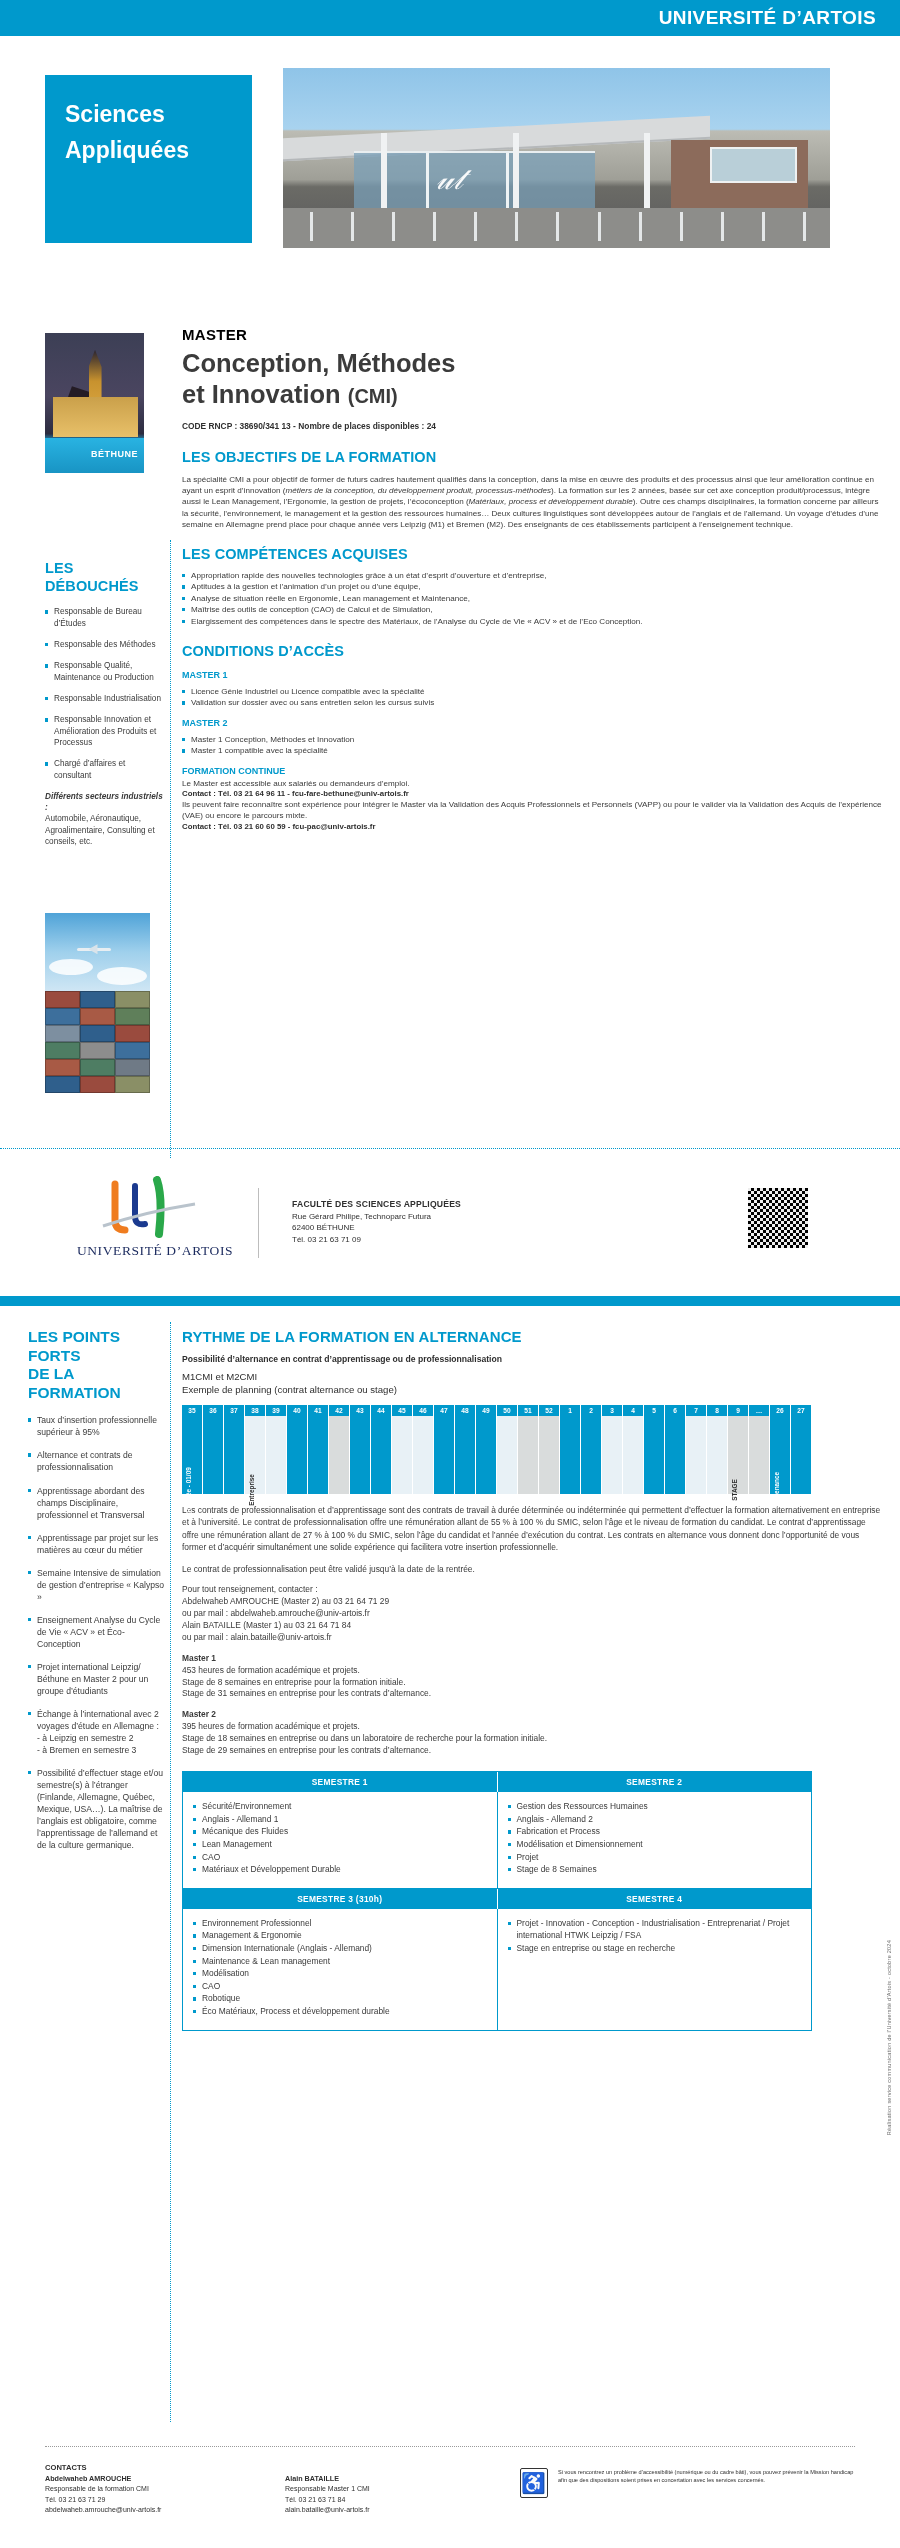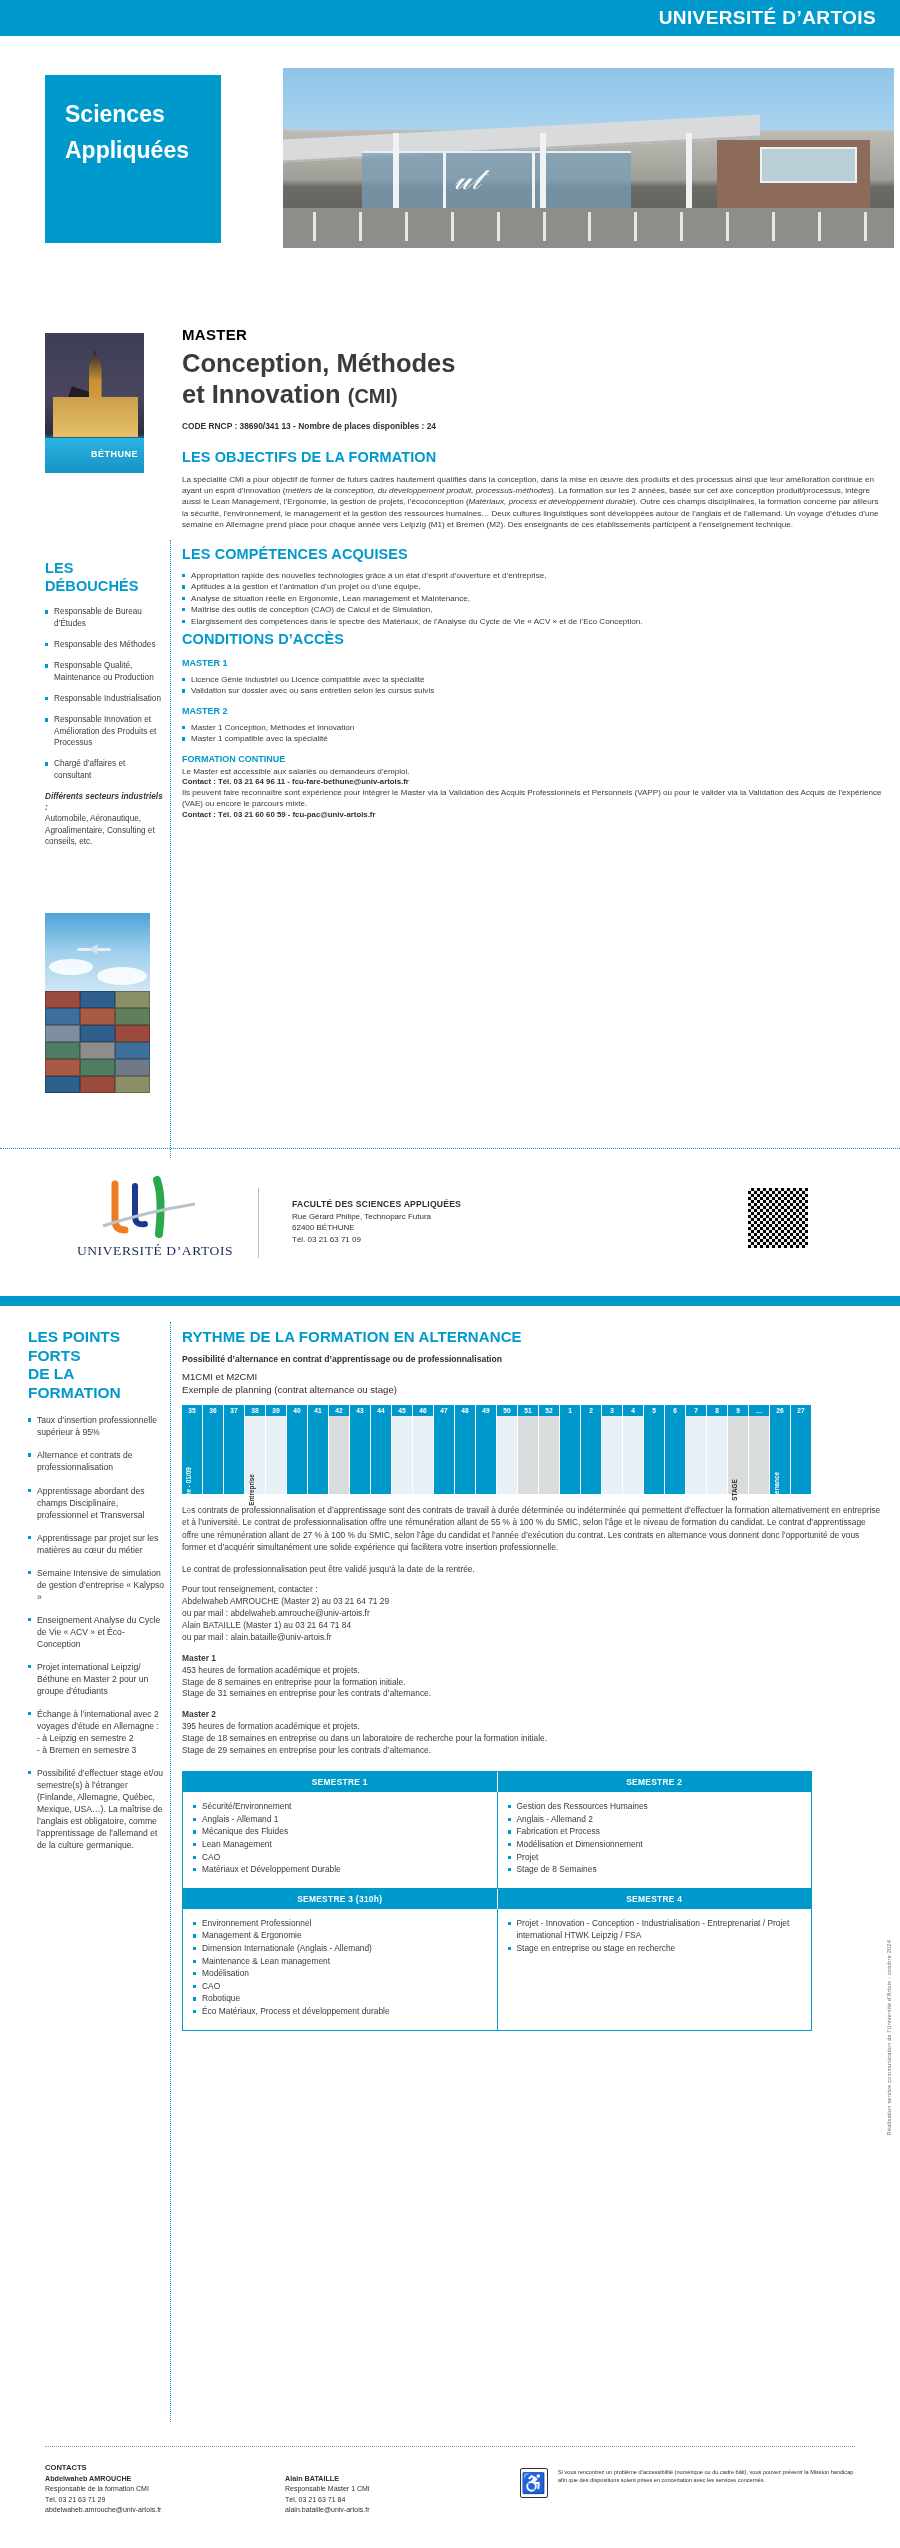--- a/index.html
+++ b/index.html
@@ -28,34 +28,34 @@
     color: #ffffff;
     font-size: 19px;
     font-weight: bold;
     letter-spacing: 0.4px;
   }
 
   
   .sciences-block {
     position: absolute;
     left: 45px; top: 75px;
-    width: 176px; height: 168px;
+    width: 207px; height: 168px;
     background: #0099cc;
     color: #fff;
     padding: 22px 20px;
     font-size: 23px;
     font-weight: bold;
     line-height: 1.55;
   }
 
   
   .photo-building {
     position: absolute;
     left: 283px; top: 68px;
-    width: 611px; height: 180px;
+    width: 547px; height: 180px;
     background:
       linear-gradient(to bottom, #8fc4e8 0%, #a9d3ef 34%, #bcbcb4 35%, #9f9f97 62%, #6b6b66 66%, #58585a 100%);
     overflow: hidden;
   }
   .pb-roof {
     position: absolute; left: 0; top: 33%;
     width: 78%; height: 13%;
     background: #d8dadb;
     transform: skewY(-3deg);
     border-bottom: 2px solid #b5b8ba;
@@ -534,21 +534,21 @@
       <div class="sec-head">LES COMPÉTENCES ACQUISES</div>
       <ul class="bullets">
         <li>Appropriation rapide des nouvelles technologies grâce à un état d’esprit d’ouverture et d’entreprise,</li>
         <li>Aptitudes à la gestion et l’animation d’un projet ou d’une équipe,</li>
         <li>Analyse de situation réelle en Ergonomie, Lean management et Maintenance,</li>
         <li>Maîtrise des outils de conception (CAO) de Calcul et de Simulation,</li>
         <li>Elargissement des compétences dans le spectre des Matériaux, de  l’Analyse du Cycle de Vie « ACV » et de l’Eco Conception.</li>
       </ul>
     </div>
 
-    <div style="margin-top:4px;">
+    <div style="margin-top:16px;">
       <div class="sec-head">CONDITIONS D’ACCÈS</div>
 
       <div class="sub-head">MASTER 1</div>
       <ul class="bullets">
         <li>Licence Génie Industriel ou Licence compatible avec la spécialité</li>
         <li>Validation sur dossier avec ou sans entretien selon les cursus suivis</li>
       </ul>
 
       <div class="sub-head">MASTER 2</div>
       <ul class="bullets">

